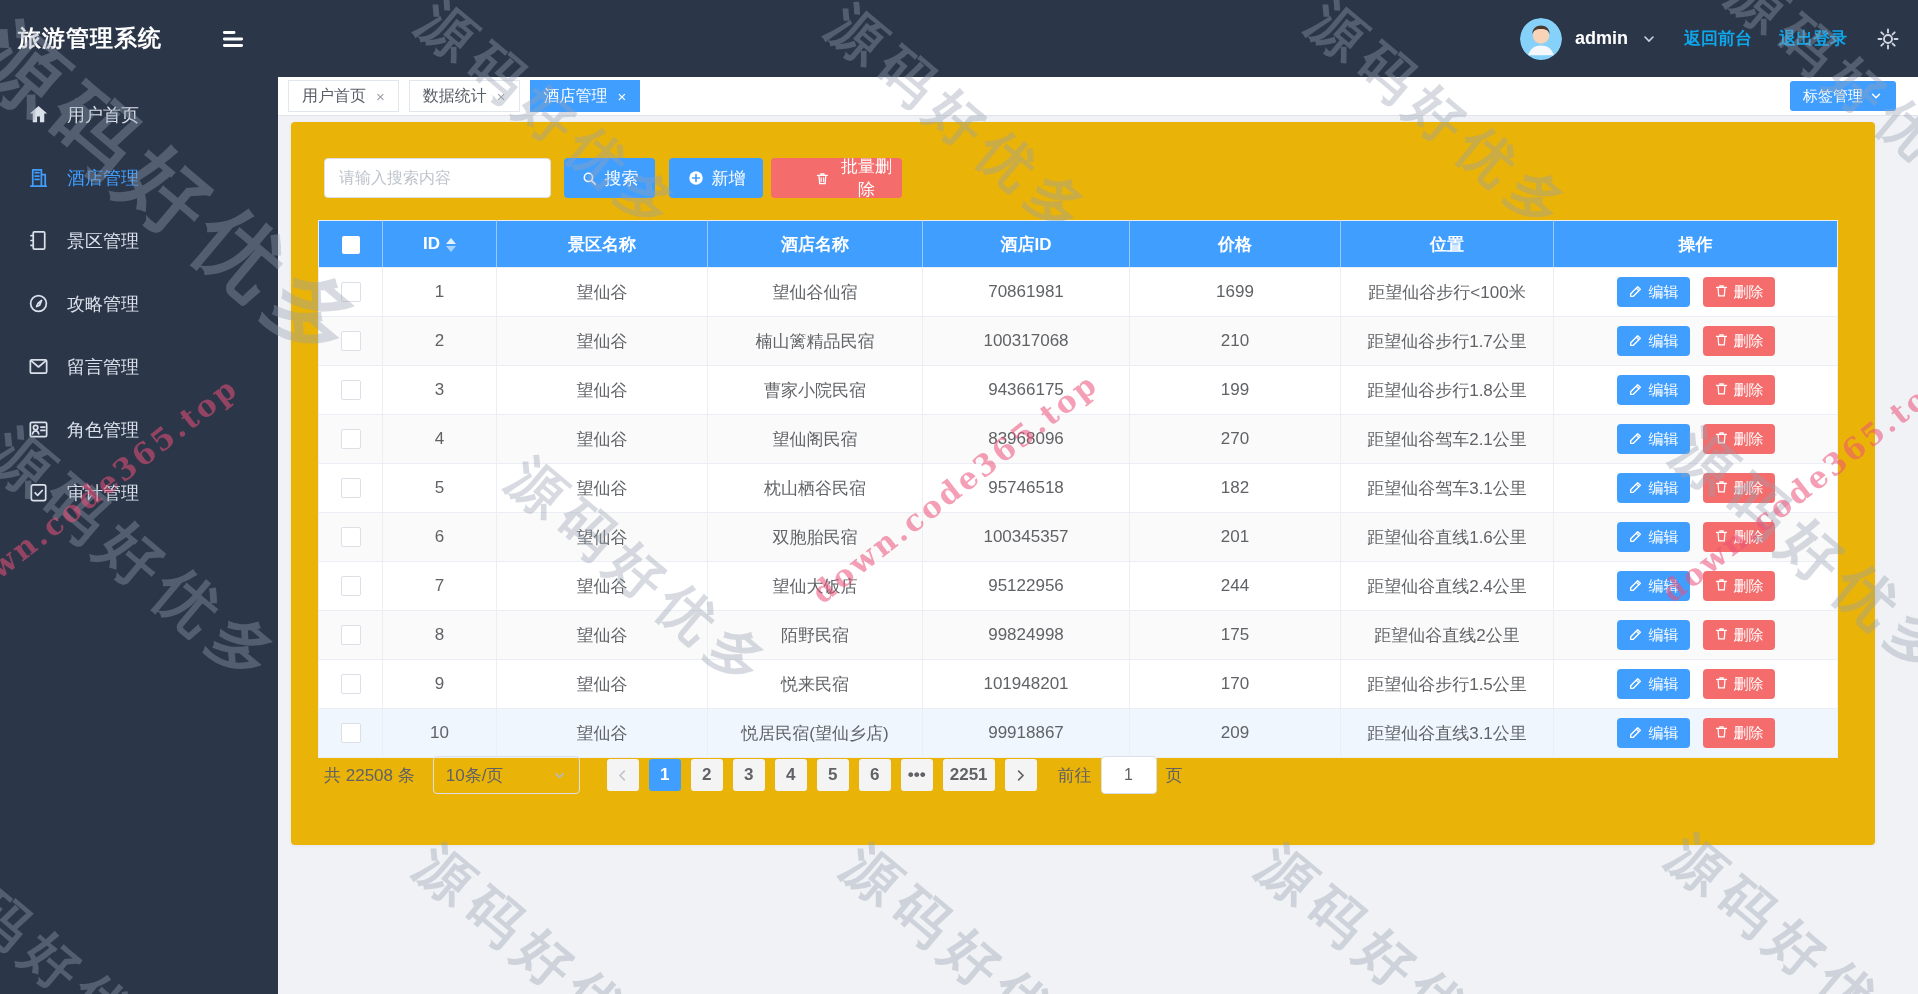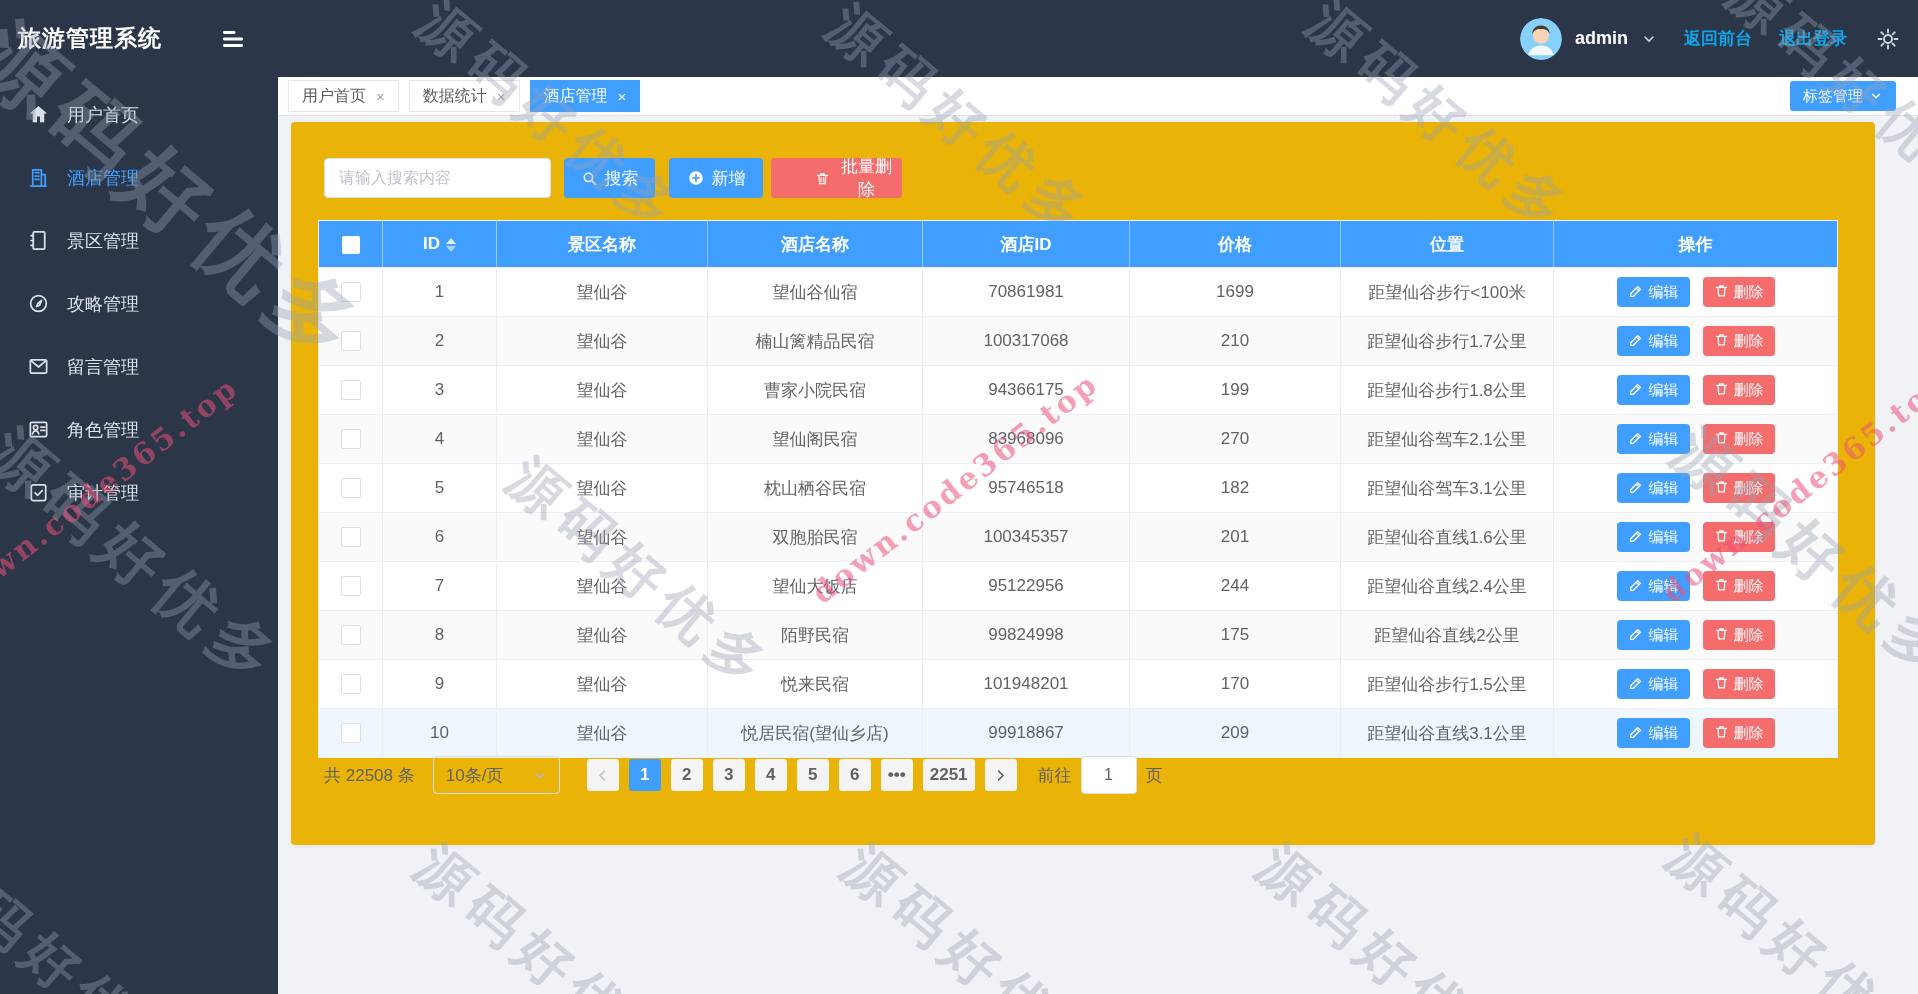--- a/index.html
+++ b/index.html
@@ -55,21 +55,21 @@
   .cb-head{border:none;}
   .sort{display:inline-flex;flex-direction:column;margin-left:6px;vertical-align:middle;gap:2px;}
   .sort i{display:block;width:0;height:0;border-left:5px solid transparent;border-right:5px solid transparent;}
   .sort .up{border-bottom:6px solid rgba(255,255,255,.85);}
   .sort .dn{border-top:6px solid rgba(255,255,255,.55);}
   .actions{display:flex;gap:13px;justify-content:center;align-items:center;}
   .mini-btn{height:30px;border:none;border-radius:4px;color:#fff;font-size:15px;display:inline-flex;align-items:center;gap:5px;padding:0 11px;cursor:pointer;font-family:inherit;}
   
   .pagination{position:absolute;left:33px;top:634px;display:flex;align-items:center;font-size:17px;color:#606266;}
   .pg-total{margin-right:18px;}
-  .pg-size{width:127px;height:38px;border:1px solid #dcdfe6;border-radius:4px;box-sizing:border-box;display:flex;align-items:center;justify-content:space-between;padding:0 12px;margin-right:22px;cursor:pointer;color:#606266;}
+  .pg-size{width:147px;height:38px;border:1px solid #dcdfe6;border-radius:4px;box-sizing:border-box;display:flex;align-items:center;justify-content:space-between;padding:0 12px;margin-right:22px;cursor:pointer;color:#606266;}
   .pg-size .chevd{color:#b4bac2;display:flex;}
   .pg-btn{min-width:32px;height:32px;box-sizing:border-box;background:#f4f4f5;border-radius:3px;margin:0 5px;display:inline-flex;align-items:center;justify-content:center;font-weight:bold;color:#606266;cursor:pointer;padding:0 7px;}
   .pg-btn.active{background:#409eff;color:#fff;}
   .pg-btn.disabled{color:#c0c4cc;}
   .pg-goto{display:flex;align-items:center;gap:9px;margin-left:16px;}
   .pg-input{width:56px;height:38px;border:1px solid #dcdfe6;border-radius:4px;box-sizing:border-box;text-align:center;font-size:16px;color:#606266;outline:none;font-family:inherit;}
   
   .wm-layer{position:absolute;inset:0;pointer-events:none;z-index:50;}
   .wm{position:absolute;white-space:nowrap;font-weight:bold;color:rgba(150,160,176,.38);letter-spacing:10px;transform:translate(-50%,-50%) rotate(40deg);font-family:"DejaVu Sans",sans-serif;}
   .wm-site{position:absolute;white-space:nowrap;font-weight:bold;color:rgba(235,80,120,.55);letter-spacing:3px;transform:translate(-50%,-50%) rotate(-38deg);font-family:"DejaVu Serif",serif;}

